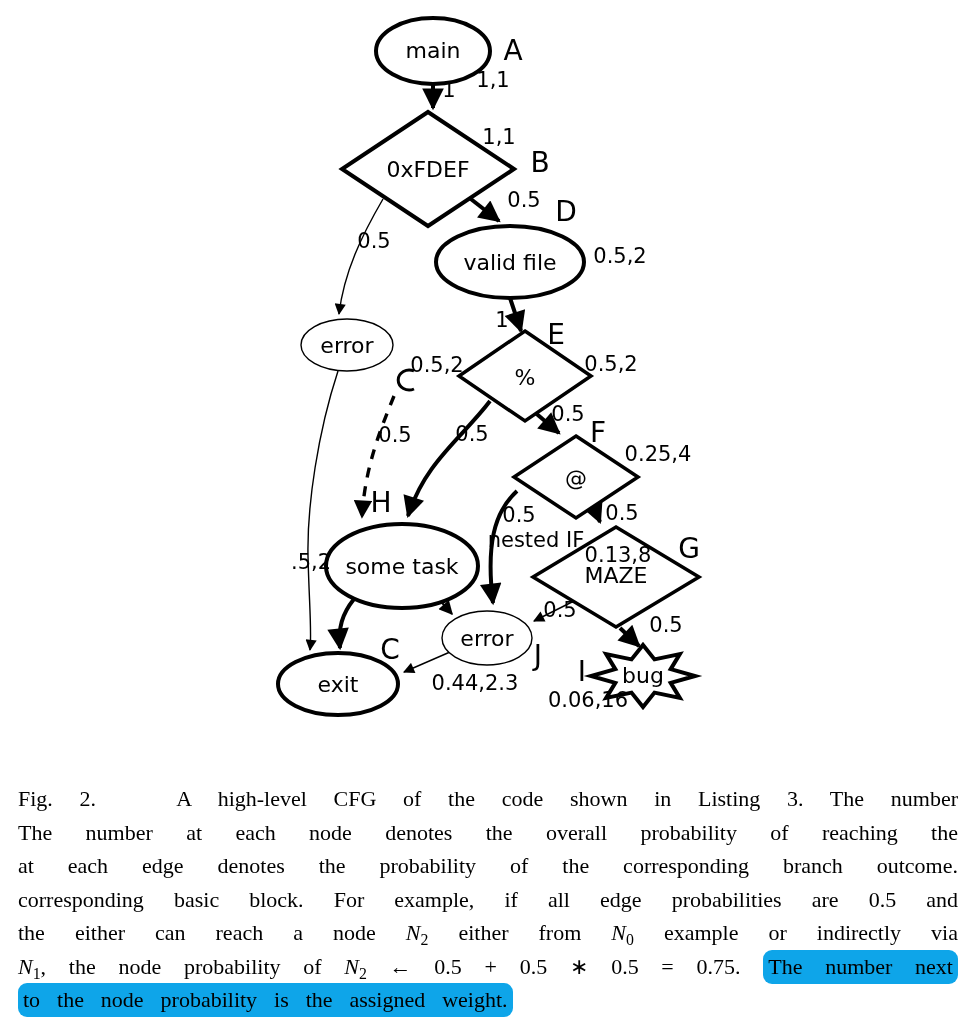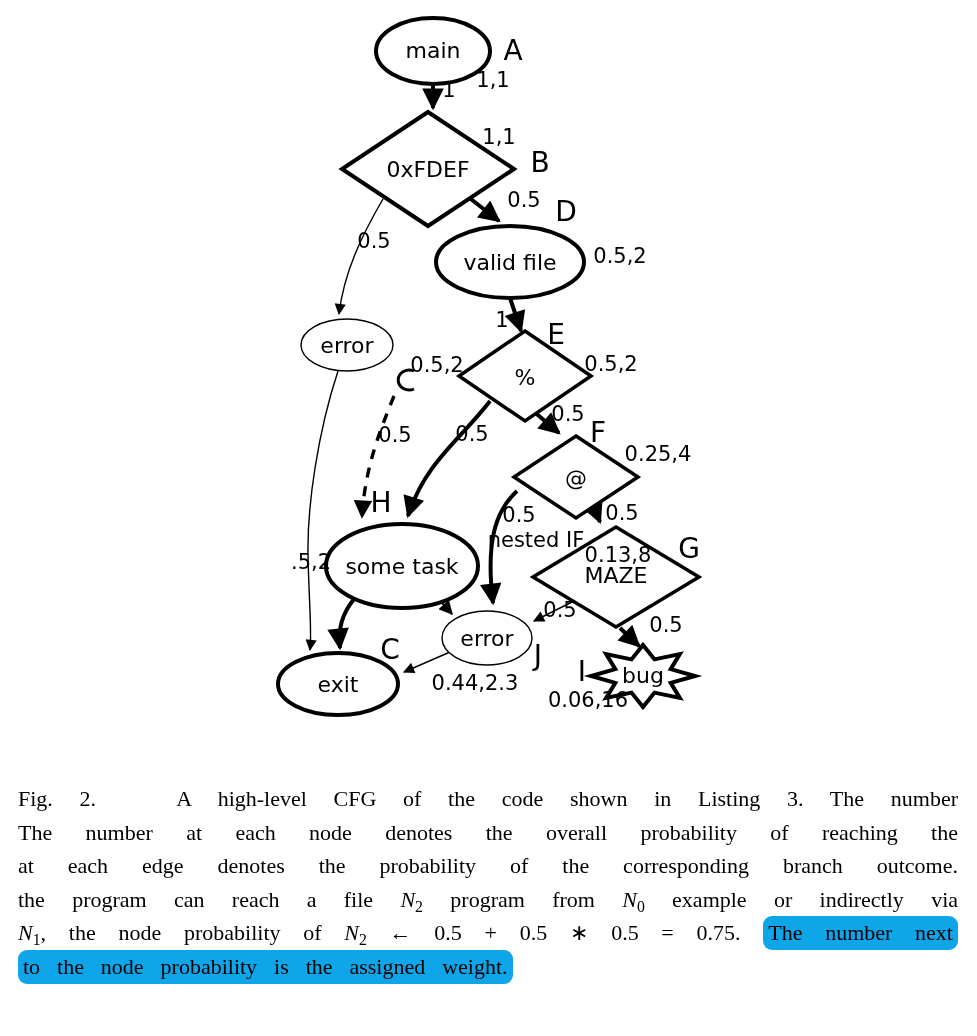--- a/index.html
+++ b/index.html
@@ -109,16 +109,17 @@
         <text x="475" y="690" text-anchor="middle" class="gl-num">0.44,2.3</text>
         <text x="588" y="707" text-anchor="middle" class="gl-num">0.06,16</text>
       </g>
   </svg>
 </div>
 
 <div id="caption">
     <div class="cap-line"><span>Fig. 2.&nbsp;&nbsp;&nbsp;A high-level CFG of the code shown in Listing 3. The number</span></div>
     <div class="cap-line"><span>The number at each node denotes the overall probability of reaching the</span></div>
     <div class="cap-line"><span>at each edge denotes the probability of the corresponding branch outcome.</span></div>
-    <div class="cap-line"><span>the program can reach a file </span><span><span class="mvar">N</span><sub>2</sub></span><span> program from </span><span><span class="mvar">N</span><sub>0</sub></span><span> example or indirectly via</span></div>
+    <div class="cap-line"><span>corresponding basic block. For example, if all edge probabilities are 0.5 and</span></div>
+    <div class="cap-line"><span>the either can reach a node </span><span><span class="mvar">N</span><sub>2</sub></span><span> either from </span><span><span class="mvar">N</span><sub>0</sub></span><span> example or indirectly via</span></div>
     <div class="cap-line"><span><span class="mvar">N</span><sub>1</sub></span><span>, the node probability of </span><span><span class="mvar">N</span><sub>2</sub></span><span> ← 0.5 + 0.5 ∗ 0.5 = 0.75. </span><span class="hl">The number next</span></div>
     <div class="cap-line last"><span class="hl">to the node probability is the assigned weight.</span></div>
   </div>
 
 </body></html>

